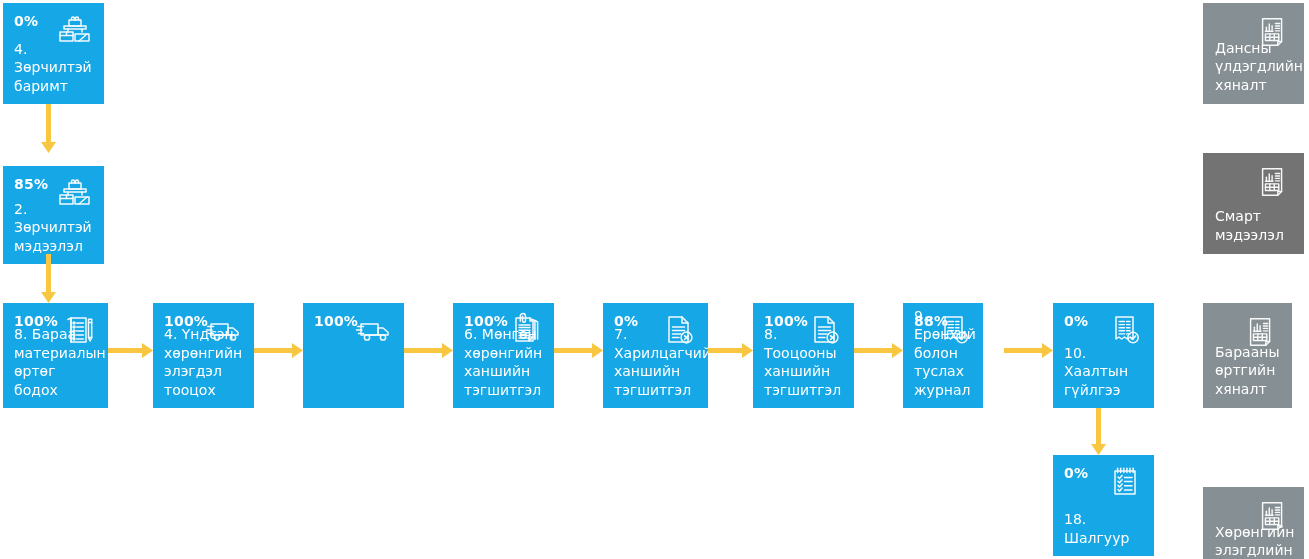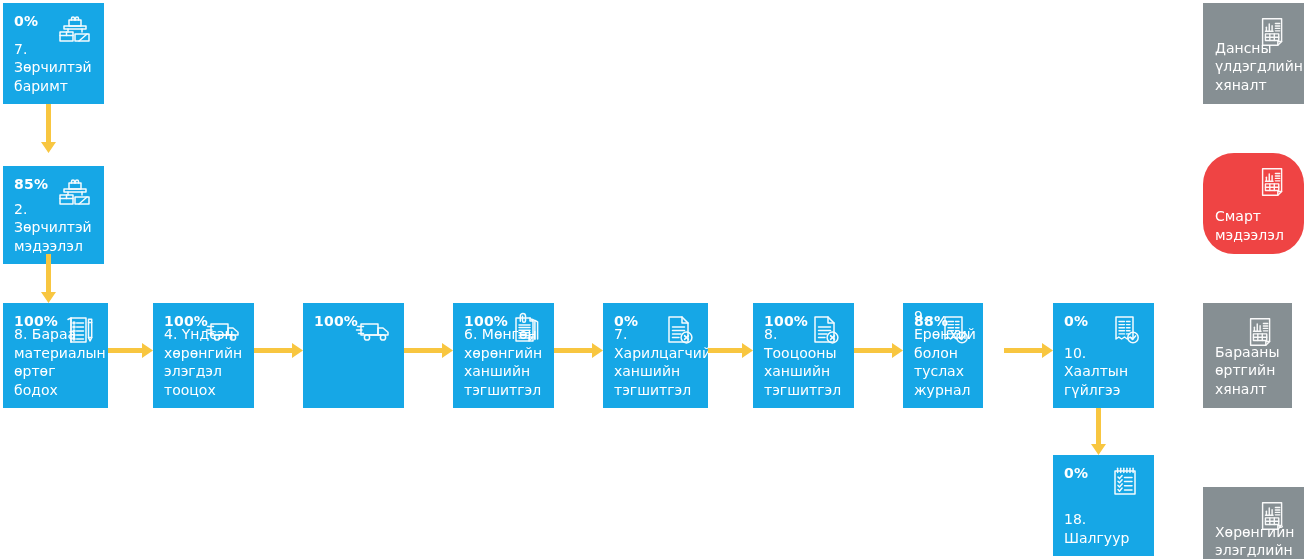--- a/index.html
+++ b/index.html
@@ -89,21 +89,21 @@
           <path d="M20.5 10v-1.6a1.5 1.5 0 1 1 3 0V10"></path>
           <path d="M9 16h22v3H9z"></path>
           <line x1="13" y1="19" x2="13" y2="22"></line>
           <line x1="27" y1="19" x2="27" y2="22"></line>
           <path d="M5 22h13v9H5z"></path>
           <line x1="5" y1="25.5" x2="18" y2="25.5"></line>
           <line x1="11.5" y1="22" x2="11.5" y2="25.5"></line>
           <path d="M20 24h14v7H20z"></path>
           <path d="M24 31l8-7"></path>
         </svg></div>
-      <div class="label">7. Зөрчилтэй баримт</div>
+      <div class="label">4. Зөрчилтэй баримт</div>
     </div>
     <div class="card" id="card-2" style="left: 3px; top: 166px; width: 101px; height: 98px; background: rgb(22, 167, 230);">
       <div class="pct">85%</div>
       <div class="ico"><svg viewBox="0 0 40 40" width="100%" height="100%" fill="none" stroke="#ffffff" stroke-width="1.5" stroke-linecap="round" stroke-linejoin="round">
           <path d="M14 10h12v6H14z"></path>
           <path d="M16.5 10v-1.6a1.5 1.5 0 1 1 3 0V10"></path>
           <path d="M20.5 10v-1.6a1.5 1.5 0 1 1 3 0V10"></path>
           <path d="M9 16h22v3H9z"></path>
           <line x1="13" y1="19" x2="13" y2="22"></line>
           <line x1="27" y1="19" x2="27" y2="22"></line>
@@ -282,21 +282,21 @@
           <line x1="21.5" y1="13.6" x2="26" y2="13.6"></line>
           <line x1="21.5" y1="16.2" x2="26" y2="16.2"></line>
           <line x1="21.5" y1="18.8" x2="26" y2="18.8"></line>
           <path d="M11 22h14v7H11z"></path>
           <line x1="11" y1="25.5" x2="25" y2="25.5"></line>
           <line x1="15.6" y1="22" x2="15.6" y2="29"></line>
           <line x1="20.3" y1="22" x2="20.3" y2="29"></line>
         </svg></div>
       <div class="label">Дансны үлдэгдлийн хяналт</div>
     </div>
-    <div class="card gray" id="monitor-2" style="left: 1203px; top: 153px; width: 101px; height: 101px; background: #ef4444; border-radius: 31px;">
+    <div class="card gray" id="monitor-2" style="left: 1203px; top: 153px; width: 101px; height: 101px; background: #737373;">
       <div class="ico"><svg viewBox="0 0 40 40" width="100%" height="100%" fill="none" stroke="#ffffff" stroke-width="1.5" stroke-linecap="round" stroke-linejoin="round">
           <path d="M8 6h20v24l-4 4H8z"></path>
           <path d="M28 30h-4v4"></path>
           <line x1="12" y1="19" x2="12" y2="15"></line>
           <line x1="15" y1="19" x2="15" y2="11.5"></line>
           <line x1="18" y1="19" x2="18" y2="13.5"></line>
           <line x1="11" y1="19.2" x2="19" y2="19.2"></line>
           <line x1="21.5" y1="11" x2="26" y2="11"></line>
           <line x1="21.5" y1="13.6" x2="26" y2="13.6"></line>
           <line x1="21.5" y1="16.2" x2="26" y2="16.2"></line>

